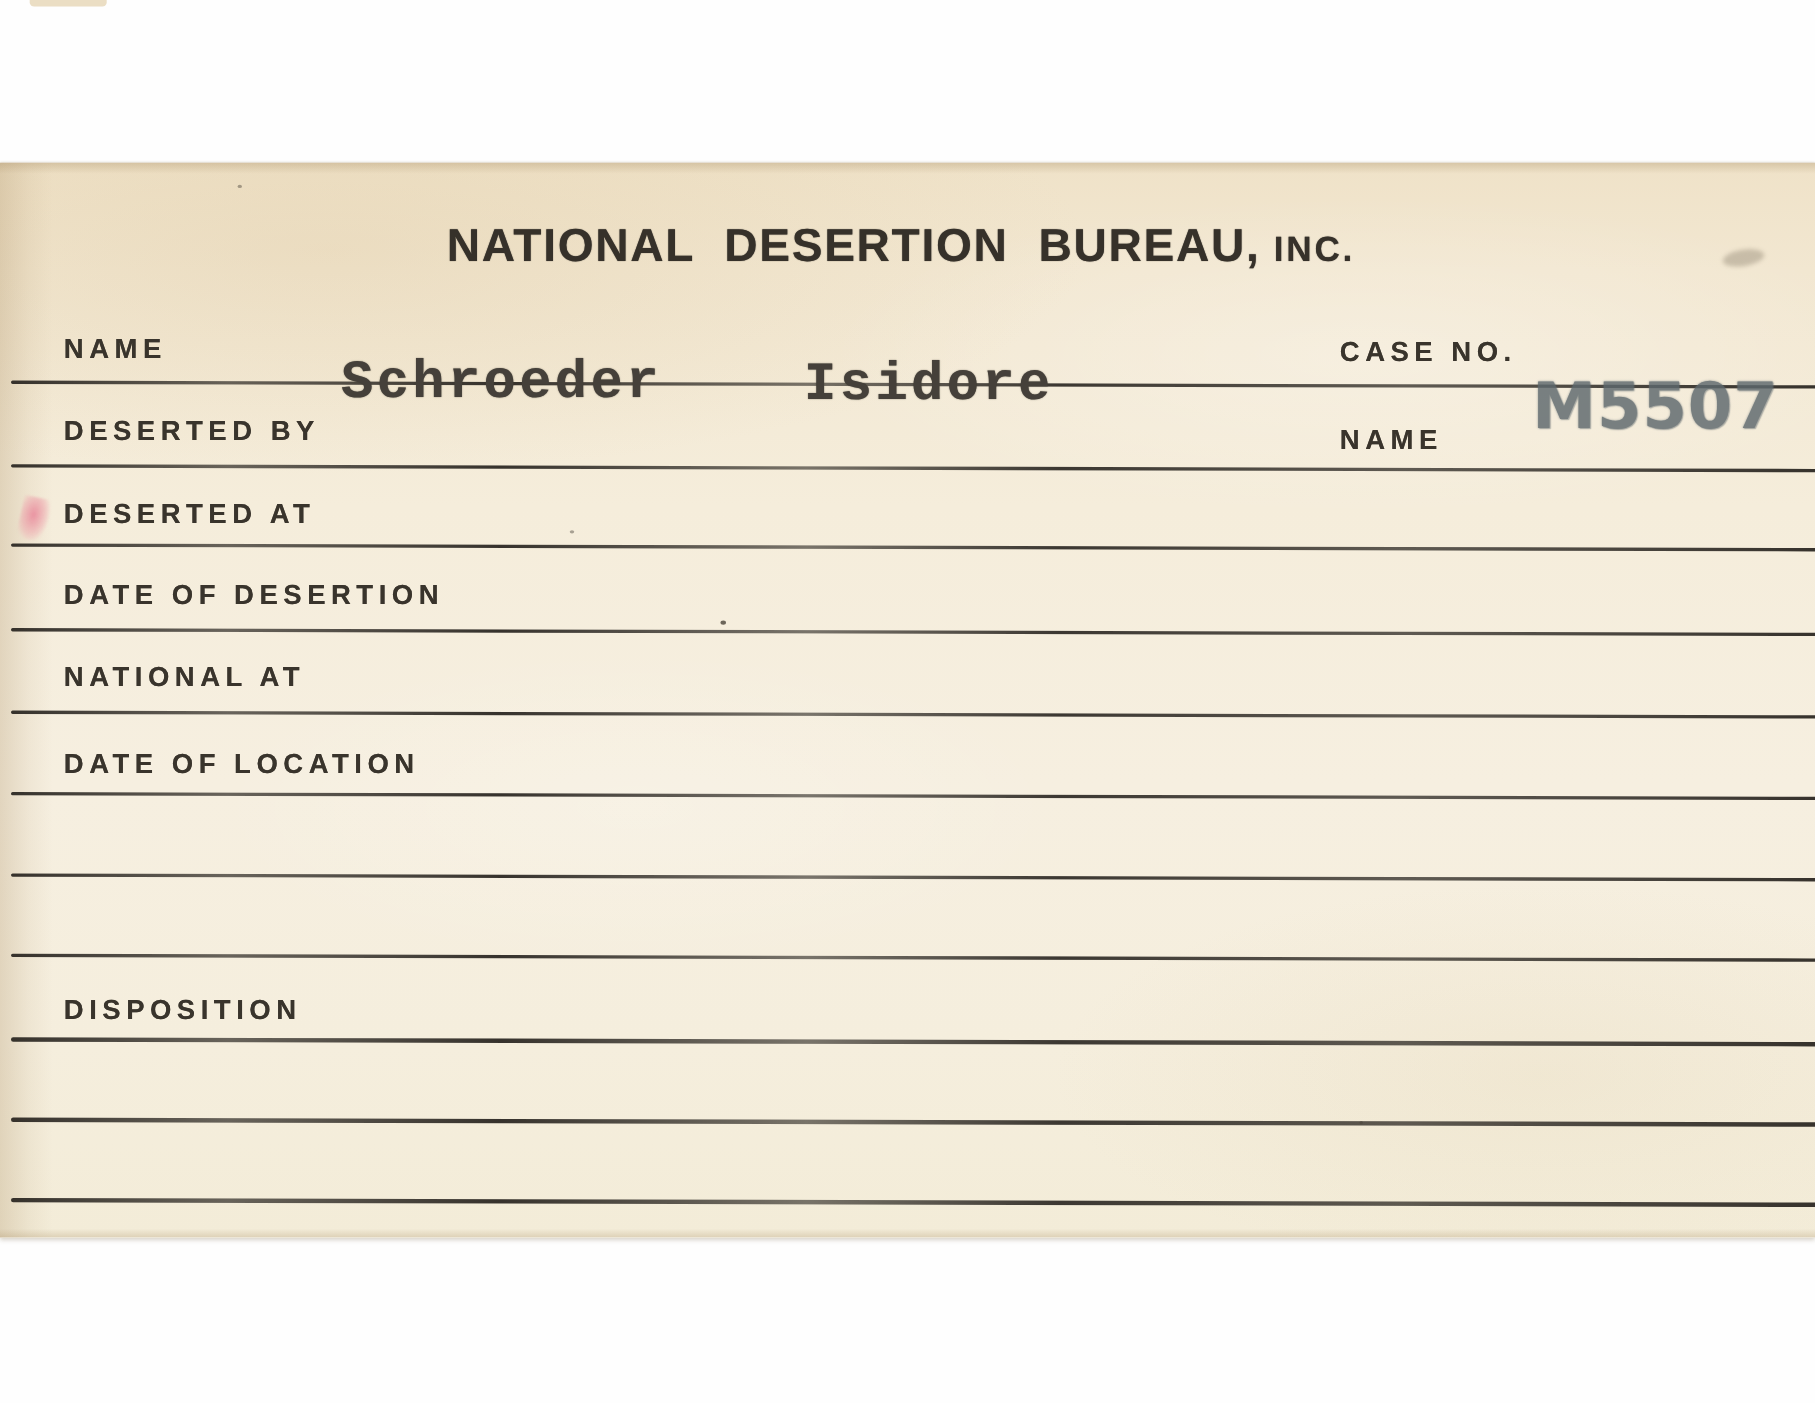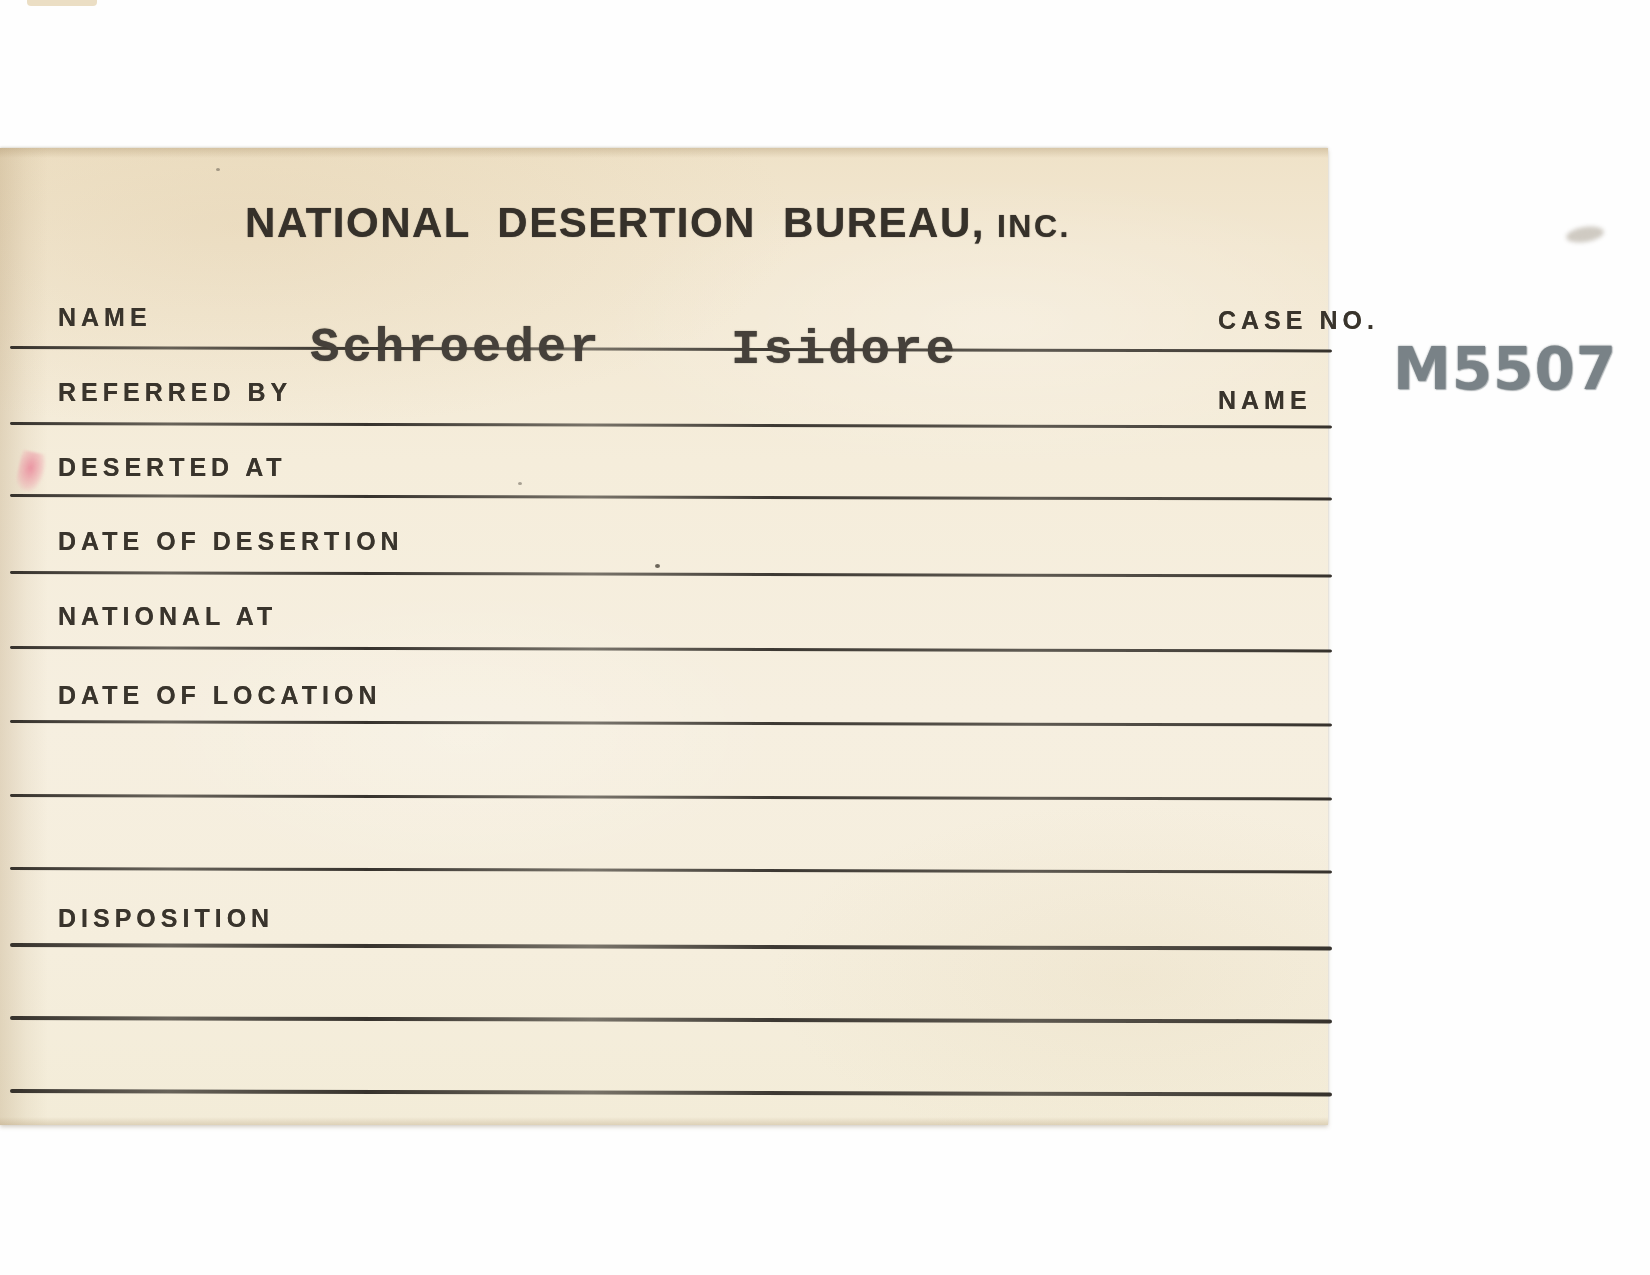--- a/index.html
+++ b/index.html
@@ -4,21 +4,21 @@
 <style>
   html,body{margin:0;padding:0;background:#ffffff;}
   .scan{
     position:relative;
     width:1650px;height:1275px;
     background:#fefefe;
     overflow:hidden;
     font-family:"Liberation Sans", sans-serif;
   }
   .card{
-    position:absolute;left:0;top:148px;width:1328px;height:977px;
+    position:absolute;left:0;top:148px;width:1650px;height:977px;
     background:
       radial-gradient(ellipse 60% 30% at 18% 8%, rgba(220,198,158,0.30), rgba(220,198,158,0) 70%),
       radial-gradient(ellipse 50% 25% at 75% 18%, rgba(255,255,255,0.25), rgba(255,255,255,0) 60%),
       radial-gradient(ellipse 45% 30% at 85% 85%, rgba(222,206,170,0.20), rgba(222,206,170,0) 60%),
       radial-gradient(ellipse 40% 25% at 35% 60%, rgba(255,255,252,0.18), rgba(255,255,252,0) 60%),
       linear-gradient(180deg,#efe2c8 0%, #f2e7d1 10%, #f5eddb 32%, #f6efe0 58%, #f5eedd 82%, #f3ecd8 100%);
     box-shadow:0 2px 4px rgba(110,92,60,0.28), 0 -1px 2px rgba(110,92,60,0.18);
   }
   .edge-left{
     position:absolute;left:0;top:0;bottom:0;width:48px;
@@ -118,21 +118,21 @@
     <div class="edge-left"></div>
     <div class="edge-top"></div>
     <div class="edge-bottom"></div>
 
     <div class="title-row" style="top:54px">
       <span class="title-main">NATIONAL DESERTION BUREAU,</span><span class="title-suffix">INC.</span>
     </div>
 
     <div class="lbl" style="left:58px;top:157px">NAME</div>
     <div class="lbl" style="left:1218px;top:160px">CASE NO.</div>
-    <div class="lbl" style="left:58px;top:232px">REFERRED BY</div>
+    <div class="lbl" style="left:58px;top:232px">DESERTED BY</div>
     <div class="lbl" style="left:1218px;top:240px">NAME</div>
     <div class="lbl" style="left:58px;top:307px">DESERTED AT</div>
     <div class="lbl" style="left:58px;top:381px">DATE OF DESERTION</div>
     <div class="lbl" style="left:58px;top:456px">NATIONAL AT</div>
     <div class="lbl" style="left:58px;top:535px">DATE OF LOCATION</div>
     <div class="lbl" style="left:58px;top:758px">DISPOSITION</div>
 
     <div class="rule" style="top:198px"></div>
     <div class="rule" style="top:274px"></div>
     <div class="rule" style="top:346px"></div>

